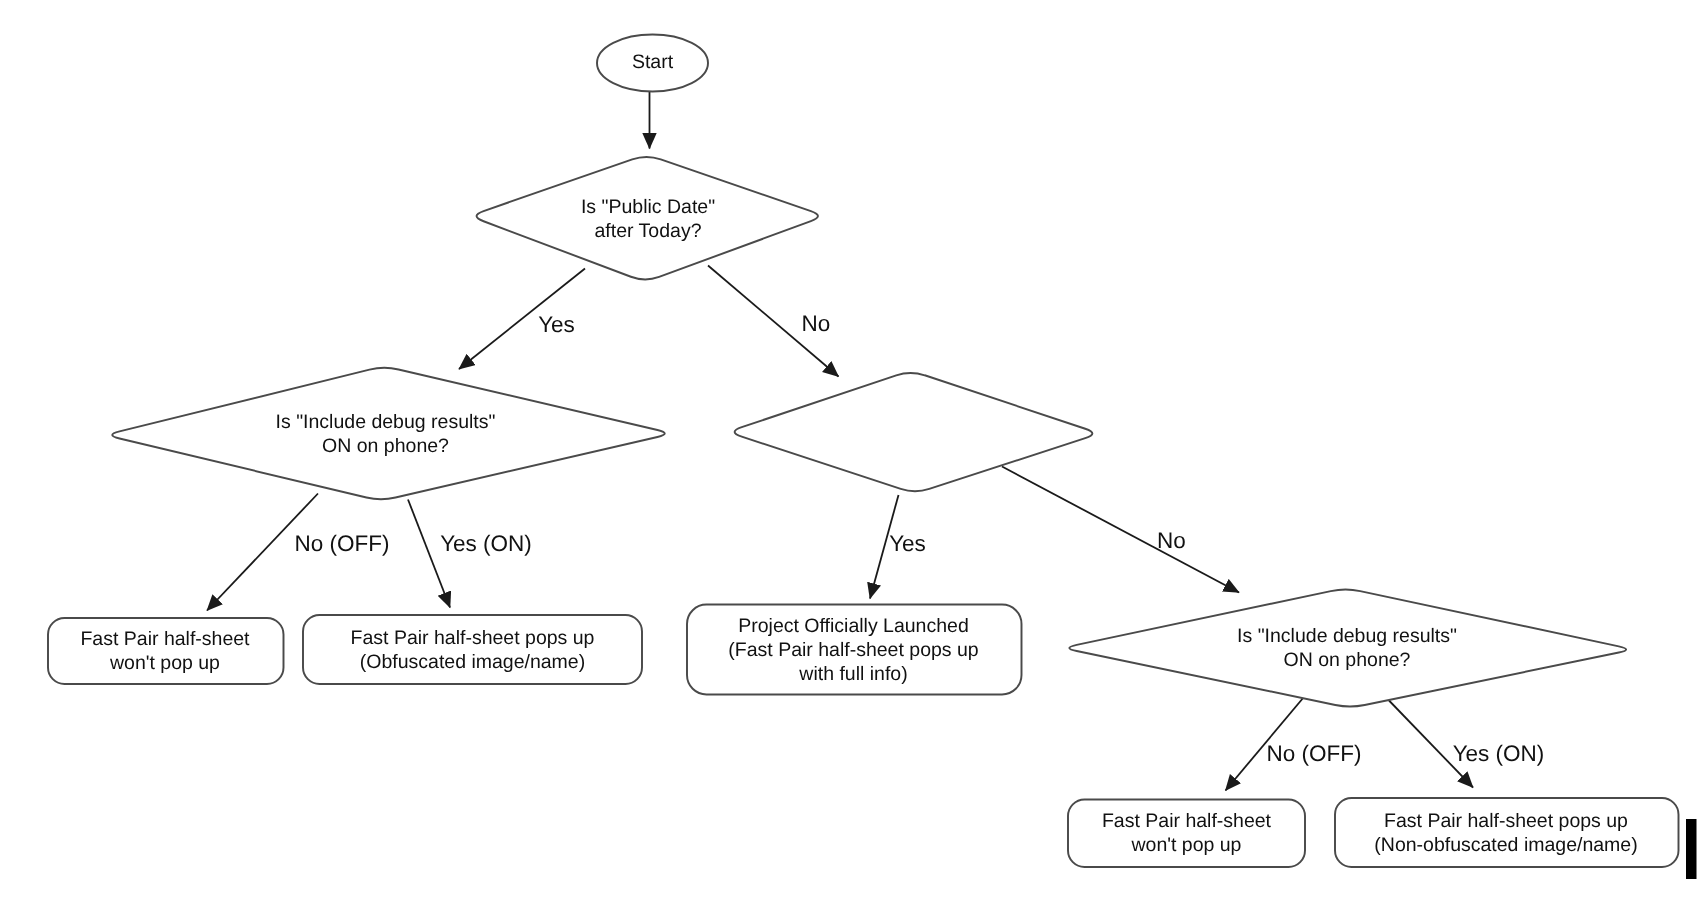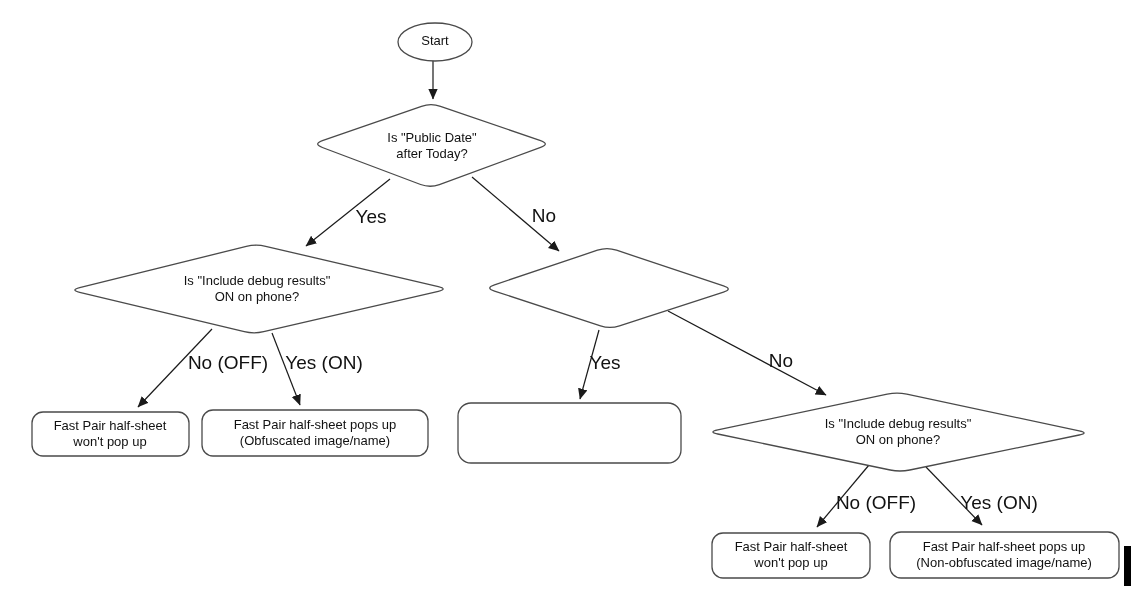--- a/index.html
+++ b/index.html
@@ -37,21 +37,21 @@
     text-align: center;
     white-space: pre-line;
     font-size: 13px;
     line-height: 16px;
     color: #111111;
   }
   .edge-label {
     position: absolute;
     transform: translate(-50%, -50%);
     white-space: nowrap;
-    font-size: 19px;
+    font-size: 15px;
     color: #111111;
   }
 </style>
 </head>
 <body>
 
 <div class="stage">
 
   <svg width="1133" height="598" viewBox="0 0 1133 598">
     <defs>
@@ -90,20 +90,23 @@
   <div class="node-label" style="left:432px; top:146px;">Is "Public Date"
 after Today?</div>
   <div class="node-label" style="left:257px; top:289px;">Is "Include debug results"
 ON on phone?</div>
   <div class="node-label" style="left:898px; top:432px;">Is "Include debug results"
 ON on phone?</div>
   <div class="node-label" style="left:110px; top:434px;">Fast Pair half-sheet
 won't pop up</div>
   <div class="node-label" style="left:315px; top:433px;">Fast Pair half-sheet pops up
 (Obfuscated image/name)</div>
+  <div class="node-label" style="left:569px; top:433px;">Project Officially Launched
+(Fast Pair half-sheet pops up
+with full info)</div>
   <div class="node-label" style="left:791px; top:555px;">Fast Pair half-sheet
 won't pop up</div>
   <div class="node-label" style="left:1004px; top:555px;">Fast Pair half-sheet pops up
 (Non-obfuscated image/name)</div>
 
   <div class="edge-label" style="left:371px; top:217px;">Yes</div>
   <div class="edge-label" style="left:544px; top:216px;">No</div>
   <div class="edge-label" style="left:228px; top:363px;">No (OFF)</div>
   <div class="edge-label" style="left:324px; top:363px;">Yes (ON)</div>
   <div class="edge-label" style="left:605px; top:363px;">Yes</div>

